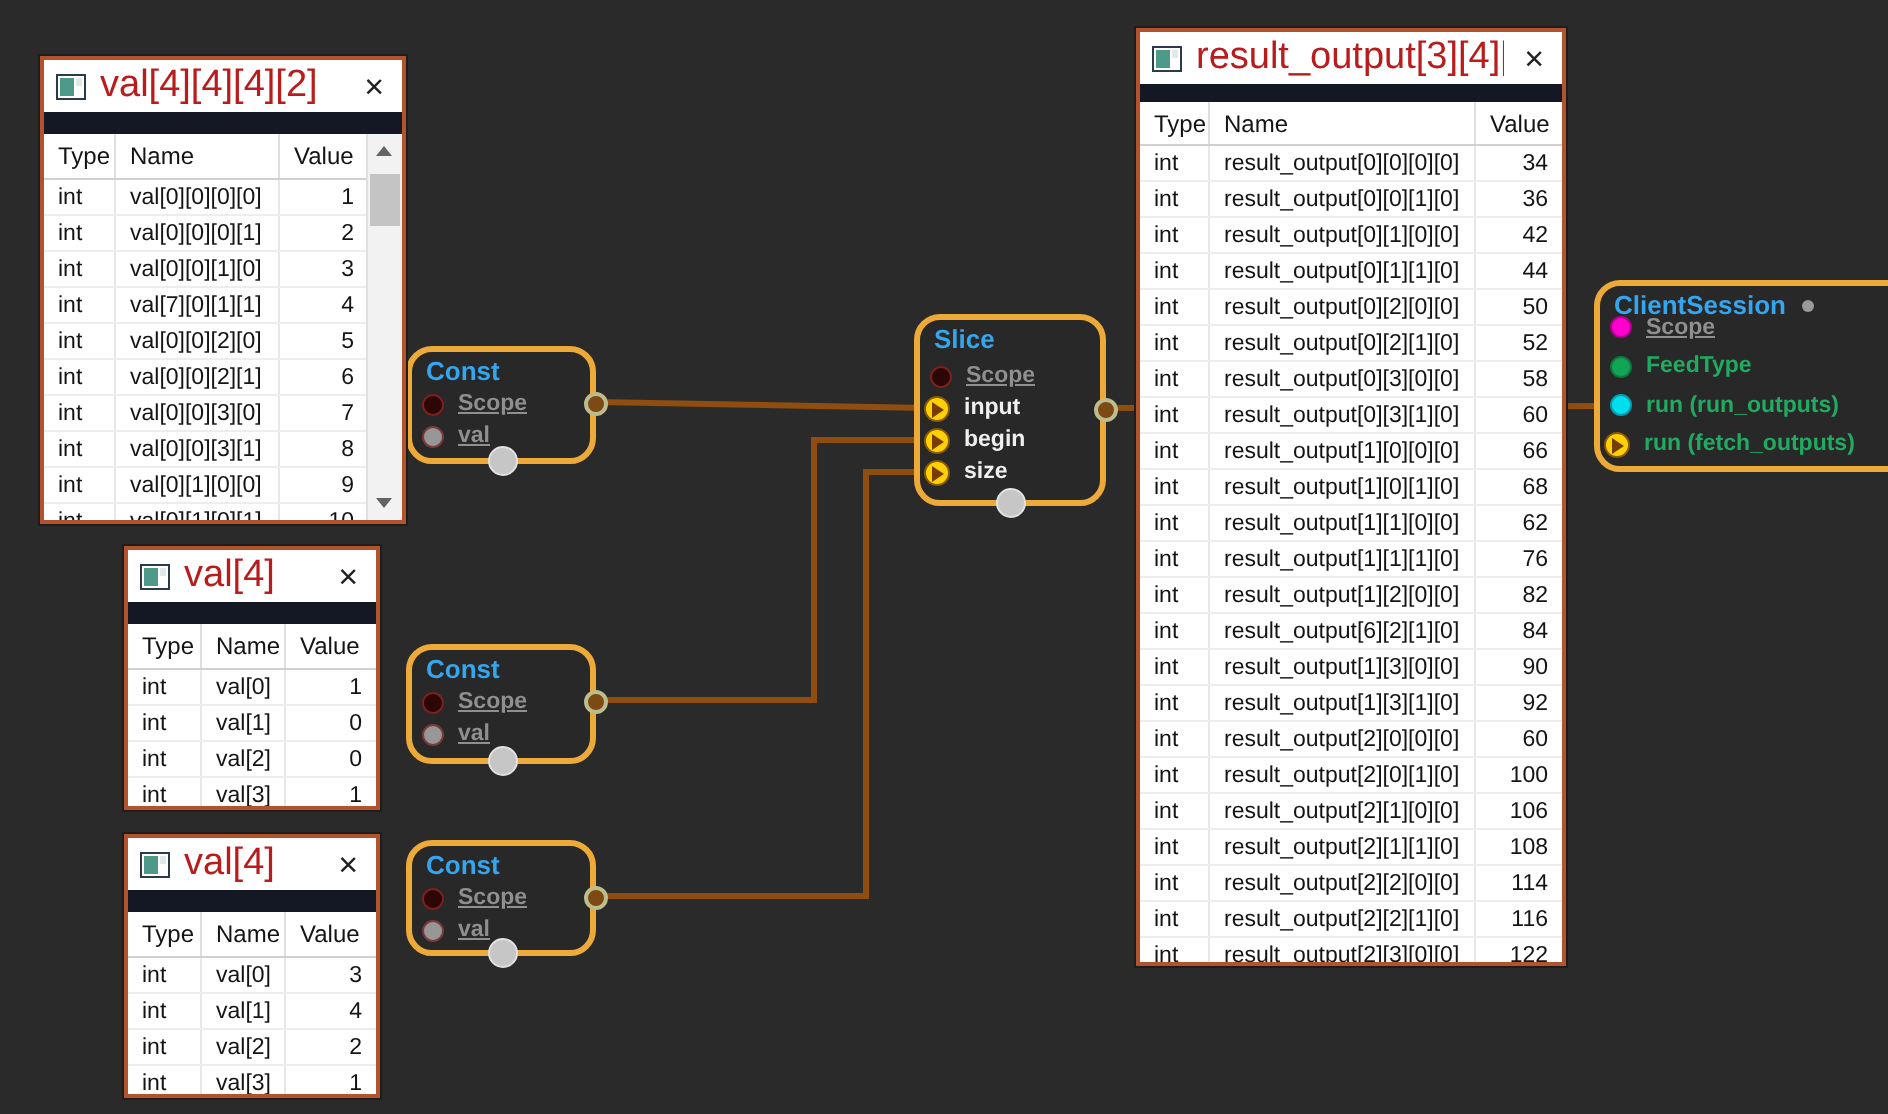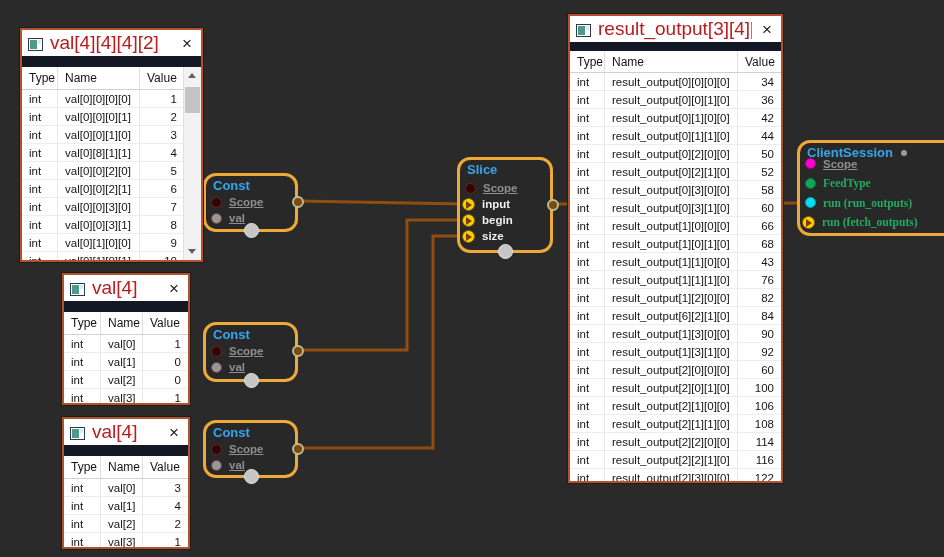--- a/index.html
+++ b/index.html
@@ -26,21 +26,21 @@
     position:absolute;top:2px;left:7px;right:7px;
     font-size:13px;font-weight:bold;color:#35a5ee;
     display:flex;align-items:center;white-space:nowrap;
   }
   .nodedot{width:6px;height:6px;border-radius:50%;background:#9a9a9a;margin-left:8px;display:inline-block;}
   .ports{position:absolute;left:5px;right:5px;top:var(--ptop);}
   .prow{height:var(--prow);display:flex;align-items:center;gap:7px;}
   .plabel{font-size:11.5px;font-weight:bold;white-space:nowrap;}
   .lc-gray{color:#8f8f8f;text-decoration:underline;}
   .lc-white{color:#efefef;}
-  .lc-green{color:#21ab61;font-family:Liberation Serif, serif;}
+  .lc-green{color:#21ab61;}
   .pc{display:inline-block;box-sizing:border-box;border-radius:50%;flex:0 0 auto;}
   .pc-scope{width:11px;height:11px;background:#2d0606;border:1px solid #7c2020;}
   .pc-val{width:11px;height:11px;background:#979797;border:1px solid #7c3a3a;}
   .pc-magenta{width:11px;height:11px;background:#ff00cf;border:1px solid #b00090;}
   .pc-green{width:11px;height:11px;background:#12a556;border:1px solid #0c7a3f;}
   .pc-cyan{width:11px;height:11px;background:#00dff0;border:1px solid #00a0b0;}
   .pc-conn{
     width:13px;height:13px;background:#ffd104;border:1px solid #8a5a00;
     position:relative;margin-left:-3px;
   }
@@ -248,21 +248,21 @@
           <div class="tcell">val[0][0][0][1]</div>
           <div class="tcell num">2</div>
         </div>
         <div class="trow">
           <div class="tcell">int</div>
           <div class="tcell">val[0][0][1][0]</div>
           <div class="tcell num">3</div>
         </div>
         <div class="trow">
           <div class="tcell">int</div>
-          <div class="tcell">val[0][8][1][1]</div>
+          <div class="tcell">val[7][0][1][1]</div>
           <div class="tcell num">4</div>
         </div>
         <div class="trow">
           <div class="tcell">int</div>
           <div class="tcell">val[0][0][2][0]</div>
           <div class="tcell num">5</div>
         </div>
         <div class="trow">
           <div class="tcell">int</div>
           <div class="tcell">val[0][0][2][1]</div>
@@ -436,21 +436,21 @@
           <div class="tcell num">66</div>
         </div>
         <div class="trow">
           <div class="tcell">int</div>
           <div class="tcell">result_output[1][0][1][0]</div>
           <div class="tcell num">68</div>
         </div>
         <div class="trow">
           <div class="tcell">int</div>
           <div class="tcell">result_output[1][1][0][0]</div>
-          <div class="tcell num">43</div>
+          <div class="tcell num">62</div>
         </div>
         <div class="trow">
           <div class="tcell">int</div>
           <div class="tcell">result_output[1][1][1][0]</div>
           <div class="tcell num">76</div>
         </div>
         <div class="trow">
           <div class="tcell">int</div>
           <div class="tcell">result_output[1][2][0][0]</div>
           <div class="tcell num">82</div>

